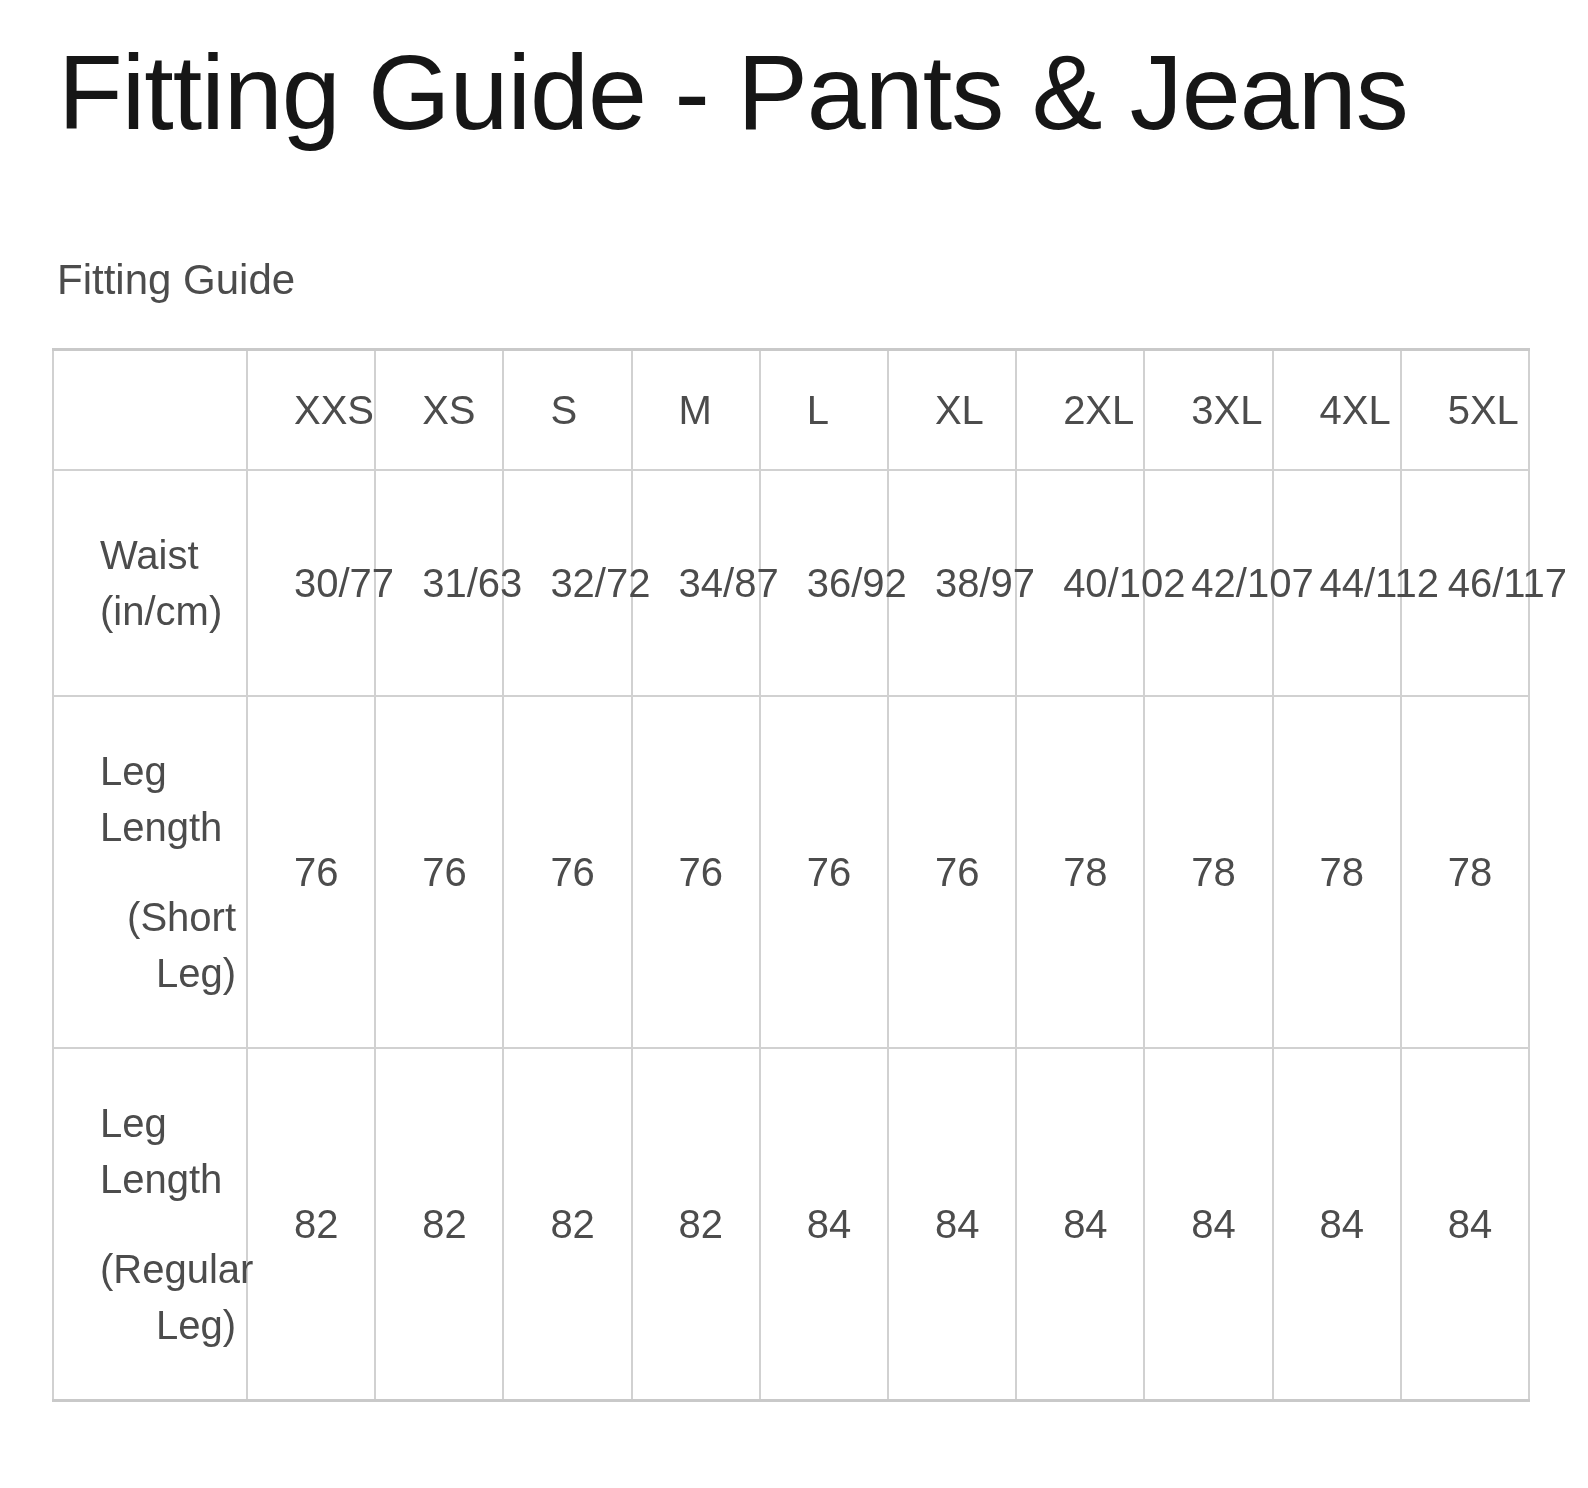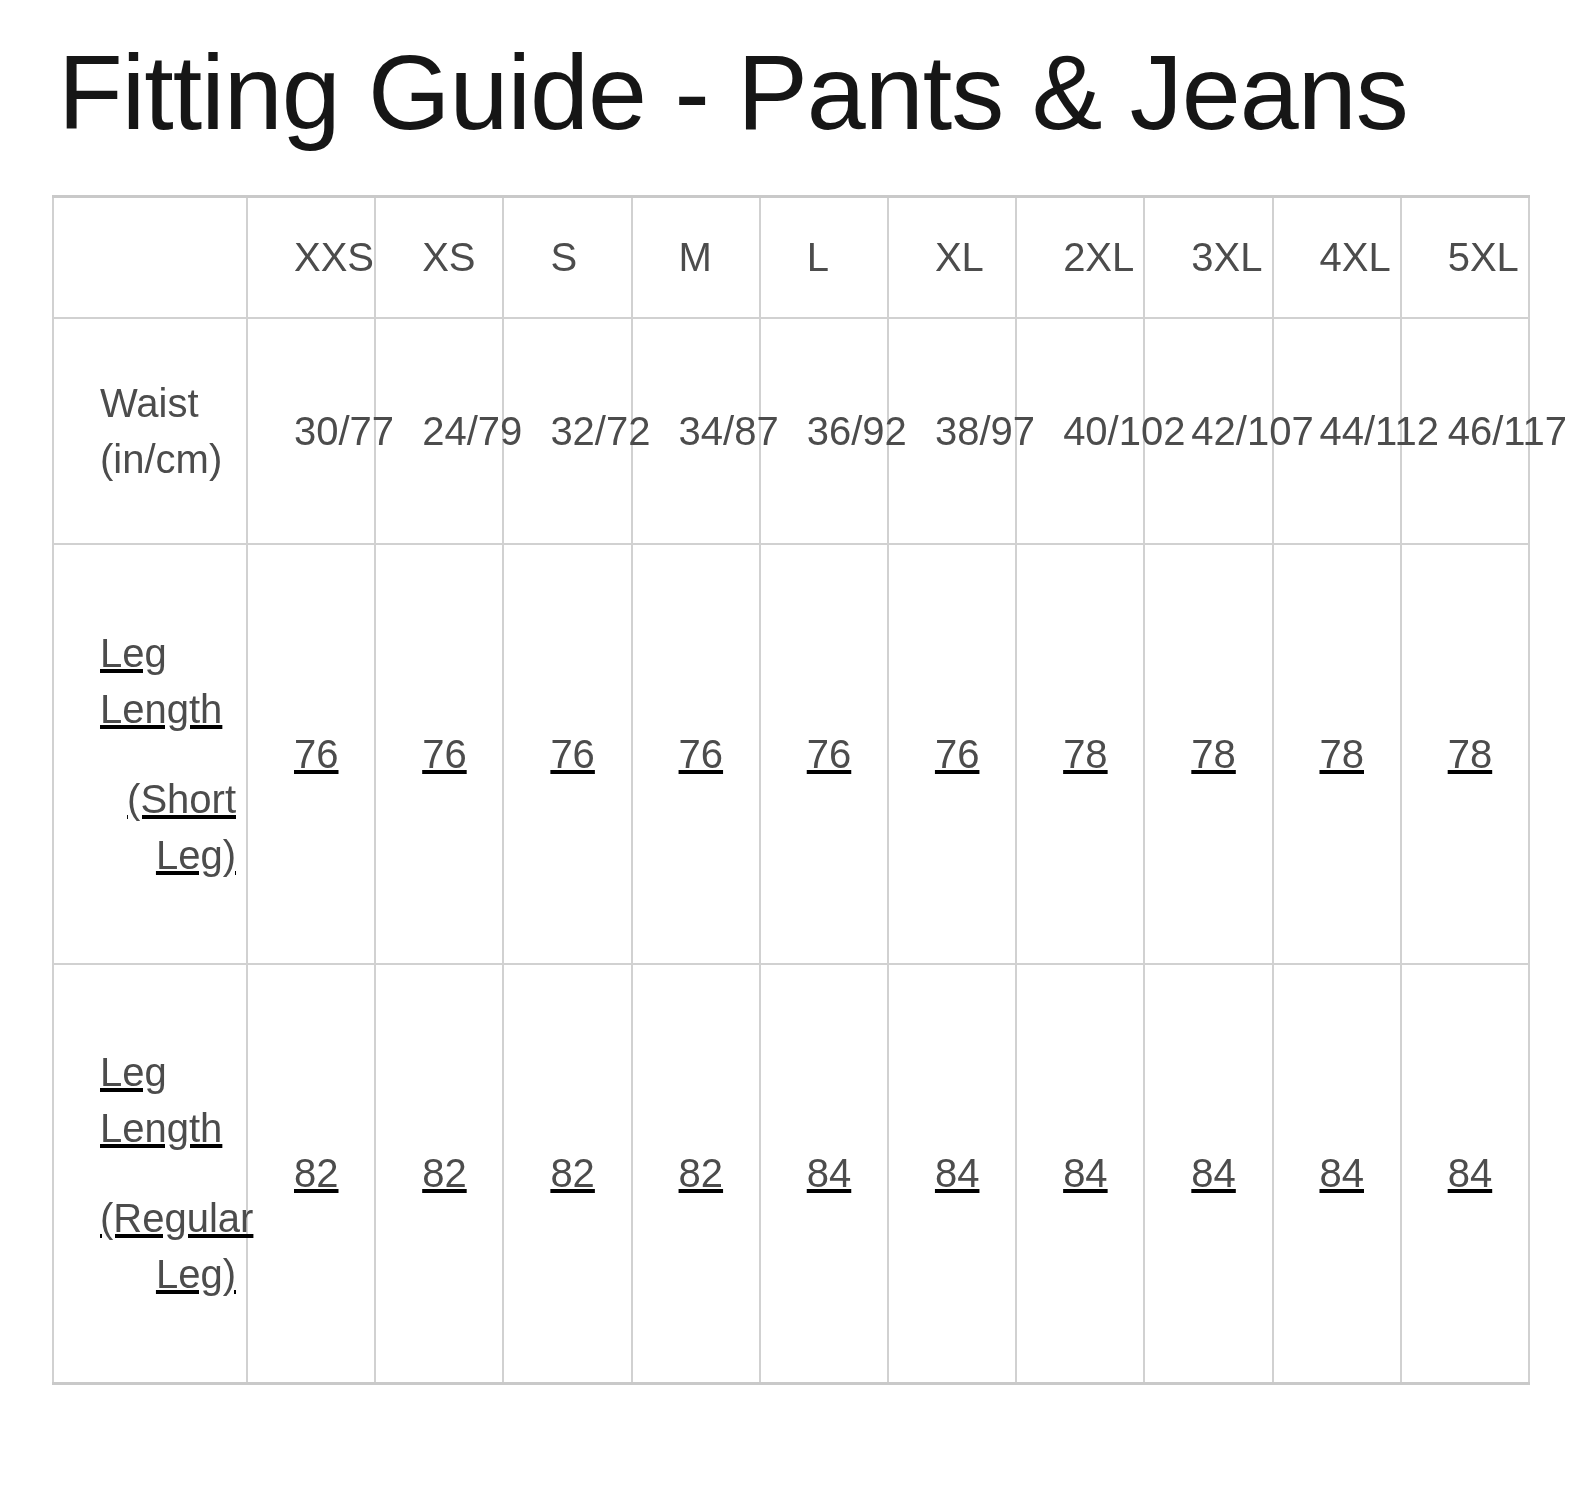--- a/index.html
+++ b/index.html
@@ -35,32 +35,33 @@
   th,td{
     border:2px solid var(--border,#d1d1d1);
     padding:0 10px 0 46px;
     text-align:left;vertical-align:middle;
     font-size:40px;font-weight:400;line-height:56px;
     color:var(--body_text,#4c4c4c);
     overflow:visible;
   }
   thead tr{height:121px;}
   tr.r-waist{height:226px;}
-  tr.r-short,tr.r-regular{height:420px;text-decoration:underline;}
+  tr.r-short,tr.r-regular{height:352px;}
   td.value-cell{white-space:nowrap;}
   td.row-label-cell p{margin:0;}
   td.row-label-cell p + p{margin-top:34px;text-align:right;}
 </style>
 </head>
 <body>
 
 <div class="page">
 
   <h1 class="page-title">Fitting Guide - Pants &amp; Jeans</h1>
 
+  <h2 class="section-heading">Fitting Guide</h2>
 
   <table class="fitting-table">
     <colgroup>
       <col class="c-label">
       <col class="c-size">
         <col class="c-size">
         <col class="c-size">
         <col class="c-size">
         <col class="c-size">
       <col class="c-size">
@@ -83,21 +84,21 @@
         <th>4XL</th>
         <th>5XL</th>
       </tr>
     </thead>
     <tbody>
       <tr class="r-waist">
         <td class="row-label-cell">
           <p>Waist (in/cm)</p>
         </td>
         <td class="value-cell">30/77</td>
-        <td class="value-cell">24/79</td>
+        <td class="value-cell">31/63</td>
         <td class="value-cell">32/72</td>
         <td class="value-cell">34/87</td>
         <td class="value-cell">36/92</td>
         <td class="value-cell">38/97</td>
         <td class="value-cell">40/102</td>
         <td class="value-cell">42/107</td>
         <td class="value-cell">44/112</td>
         <td class="value-cell">46/117</td>
       </tr>
       <tr class="r-short">

